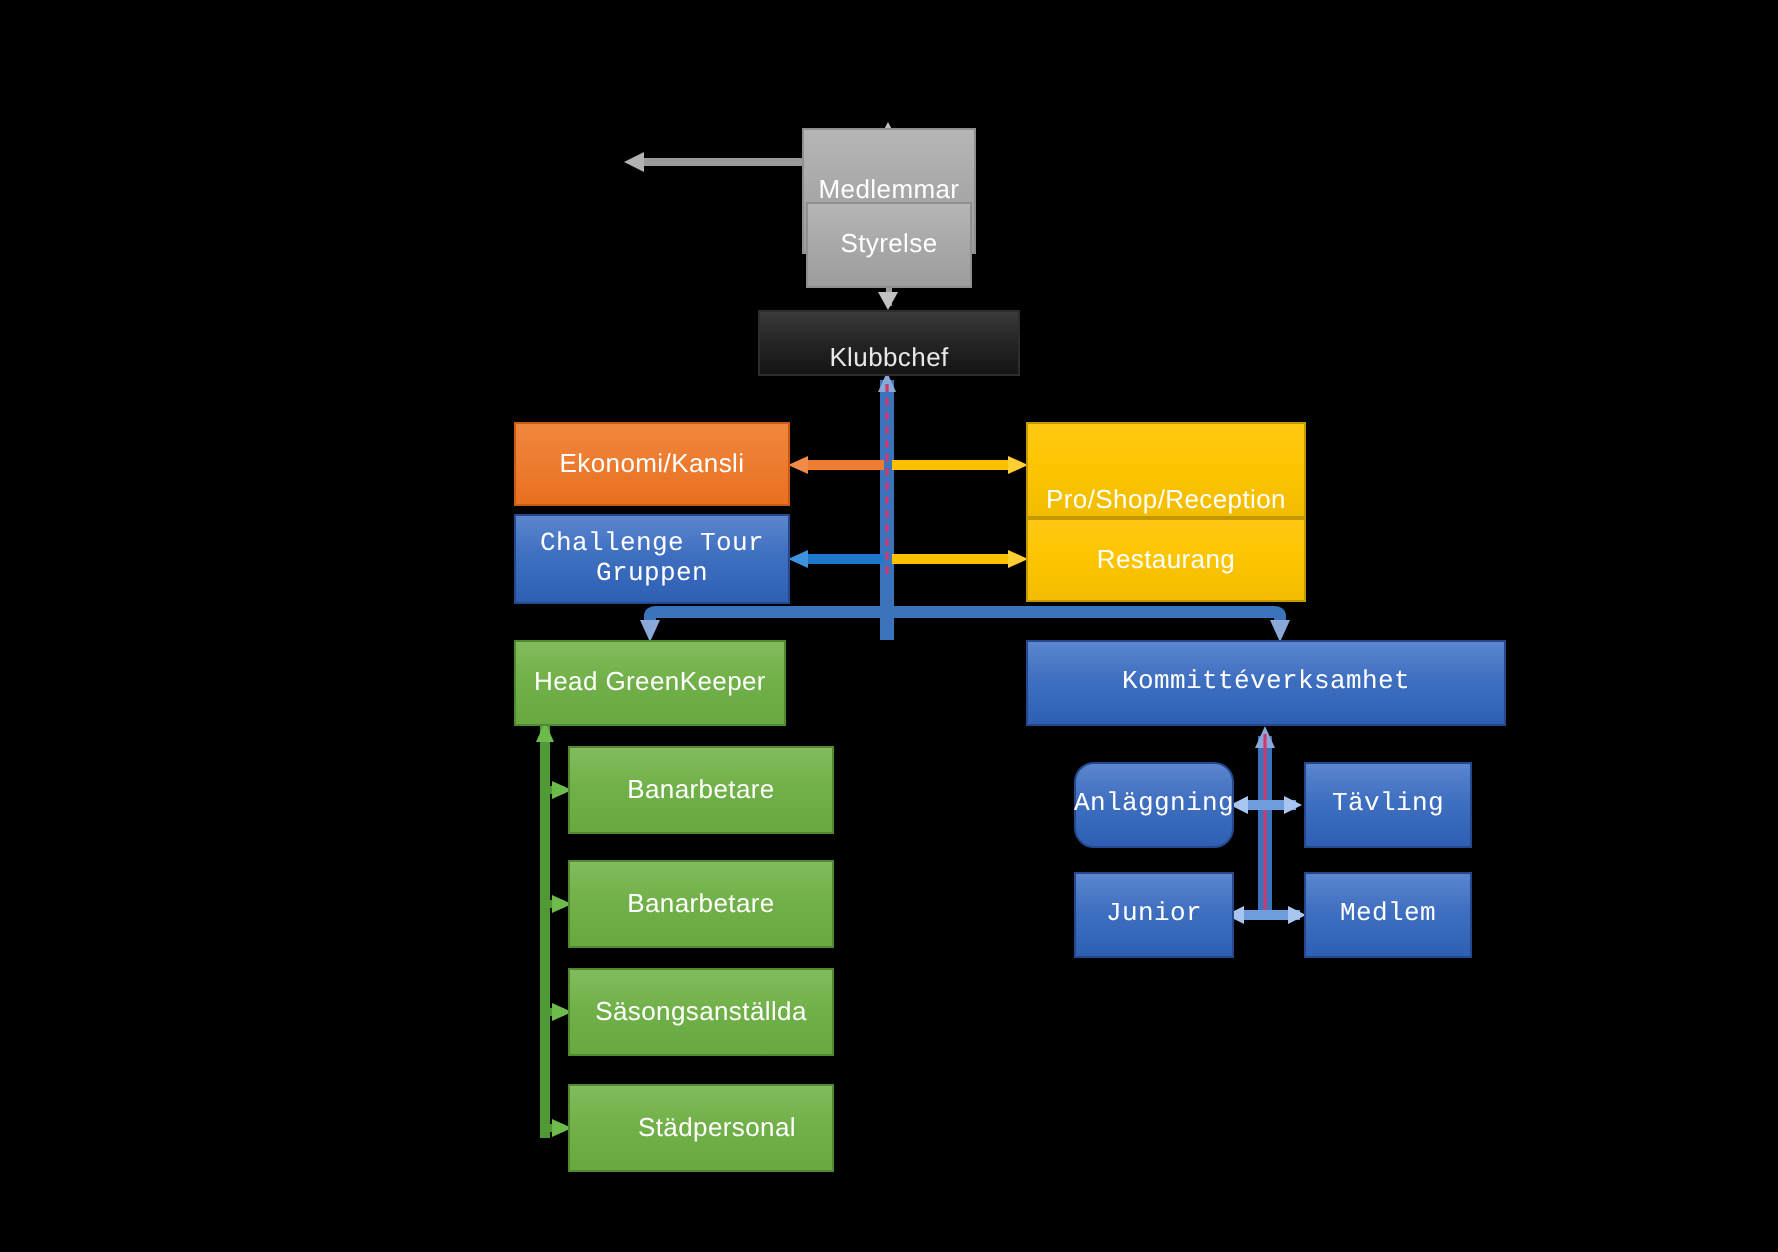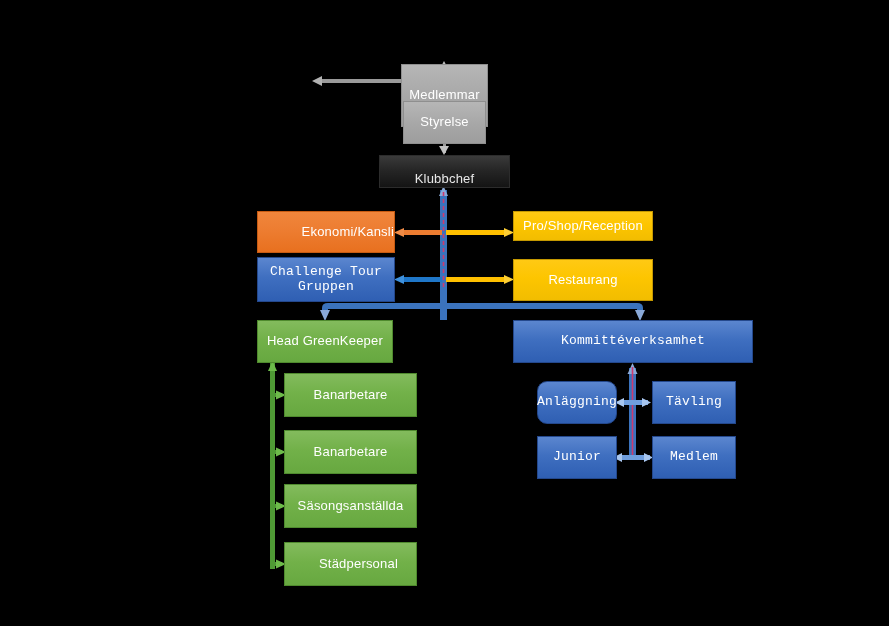--- a/index.html
+++ b/index.html
@@ -184,24 +184,24 @@
   <div class="node n-gray" style="left:401px;top:17px;width:87px;height:63px;margin-top:47px;">
       <span>Medlemmar</span>
     </div>
   <div class="node n-gray" style="left:403px;top:101px;width:83px;height:43px;">
       <span>Styrelse</span>
     </div>
   <div class="node n-dark" style="left:379px;top:155px;width:131px;height:33px;align-items:flex-end;">
       <span>Klubbchef</span>
     </div>
 
-  <div class="node n-orange" style="left:257px;top:211px;width:138px;height:42px;justify-content:flex-end;">
+  <div class="node n-orange" style="left:257px;top:211px;width:138px;height:42px;">
       <span>Ekonomi/Kansli</span>
     </div>
-  <div class="node n-yellow" style="left:513px;top:211px;width:140px;height:30px;">
+  <div class="node n-yellow" style="left:513px;top:211px;width:140px;height:48px;align-items:flex-end;">
       <span>Pro/Shop/Reception</span>
     </div>
 
   <div class="node n-blue" style="left:257px;top:257px;width:138px;height:45px;">
       <span>Challenge Tour Gruppen</span>
     </div>
   <div class="node n-yellow" style="left:513px;top:259px;width:140px;height:42px;">
       <span>Restaurang</span>
     </div>
 

